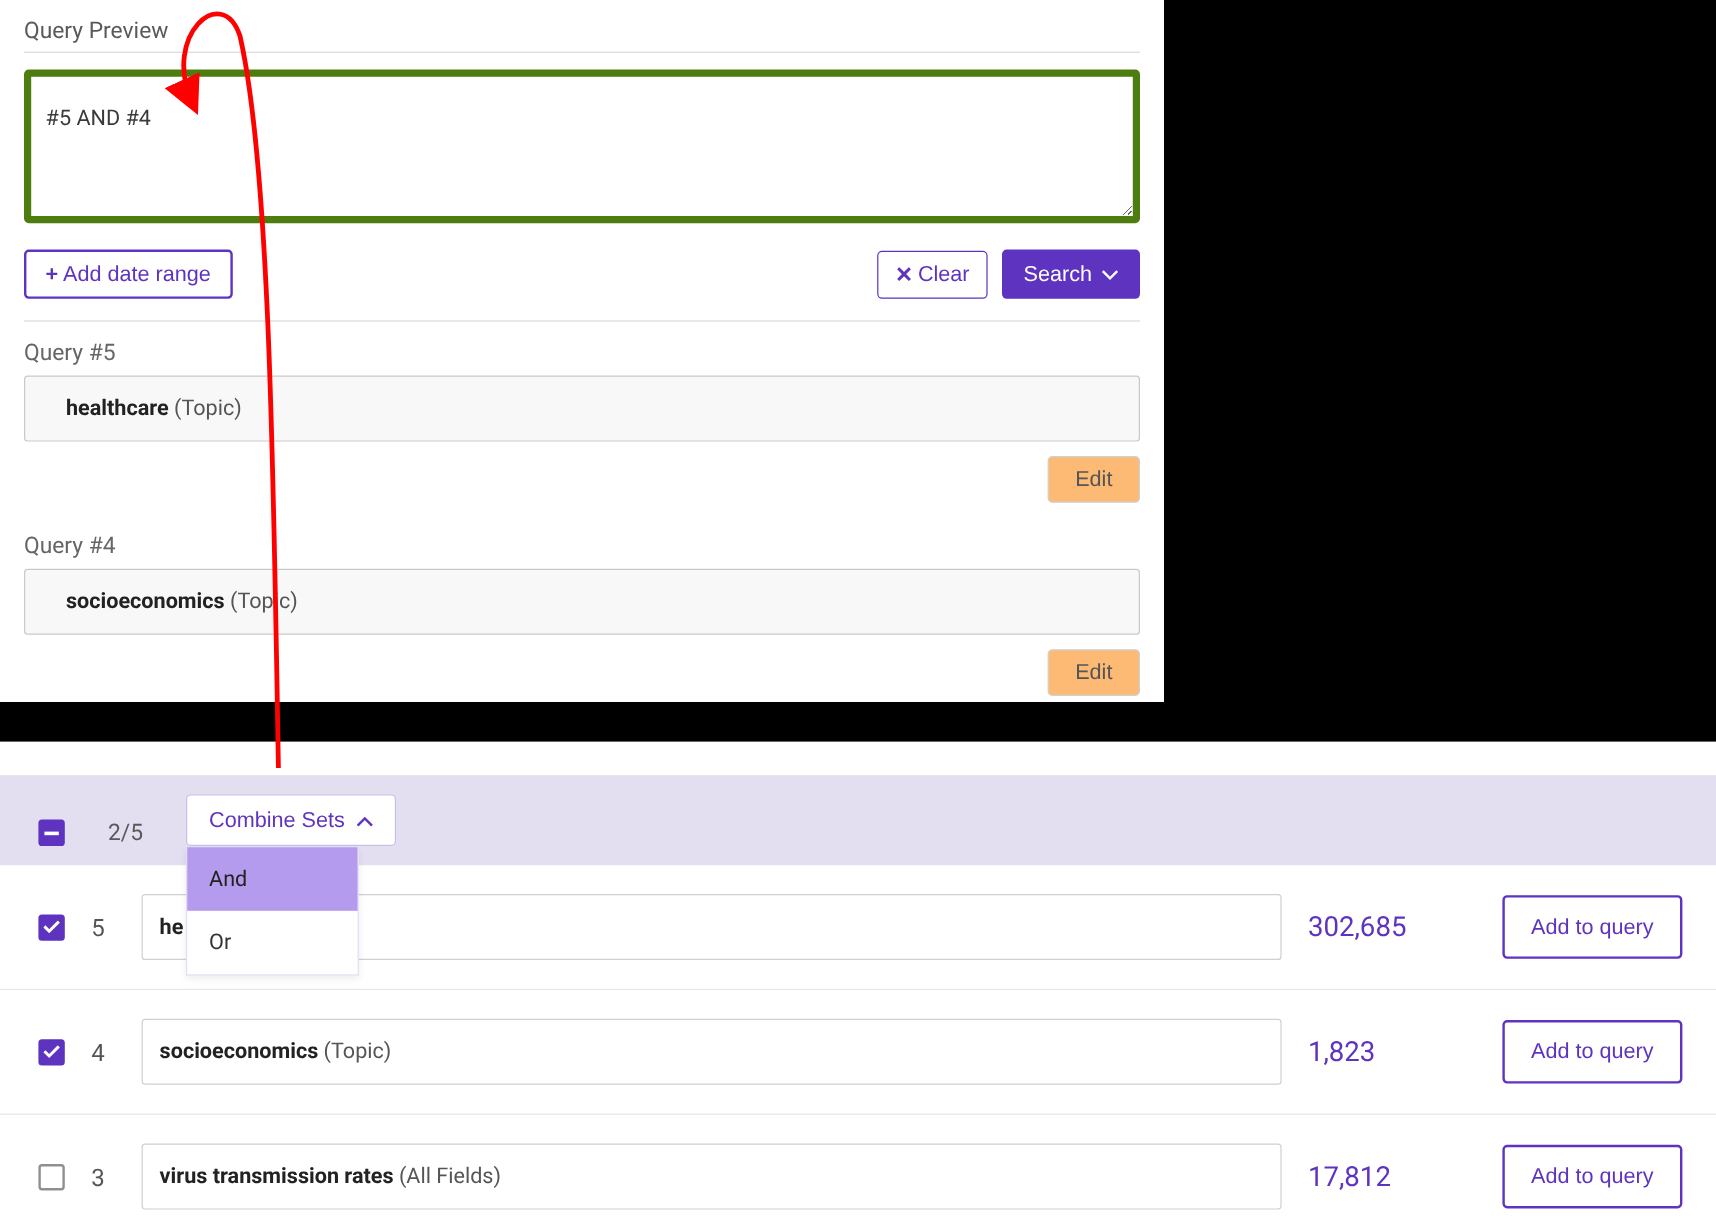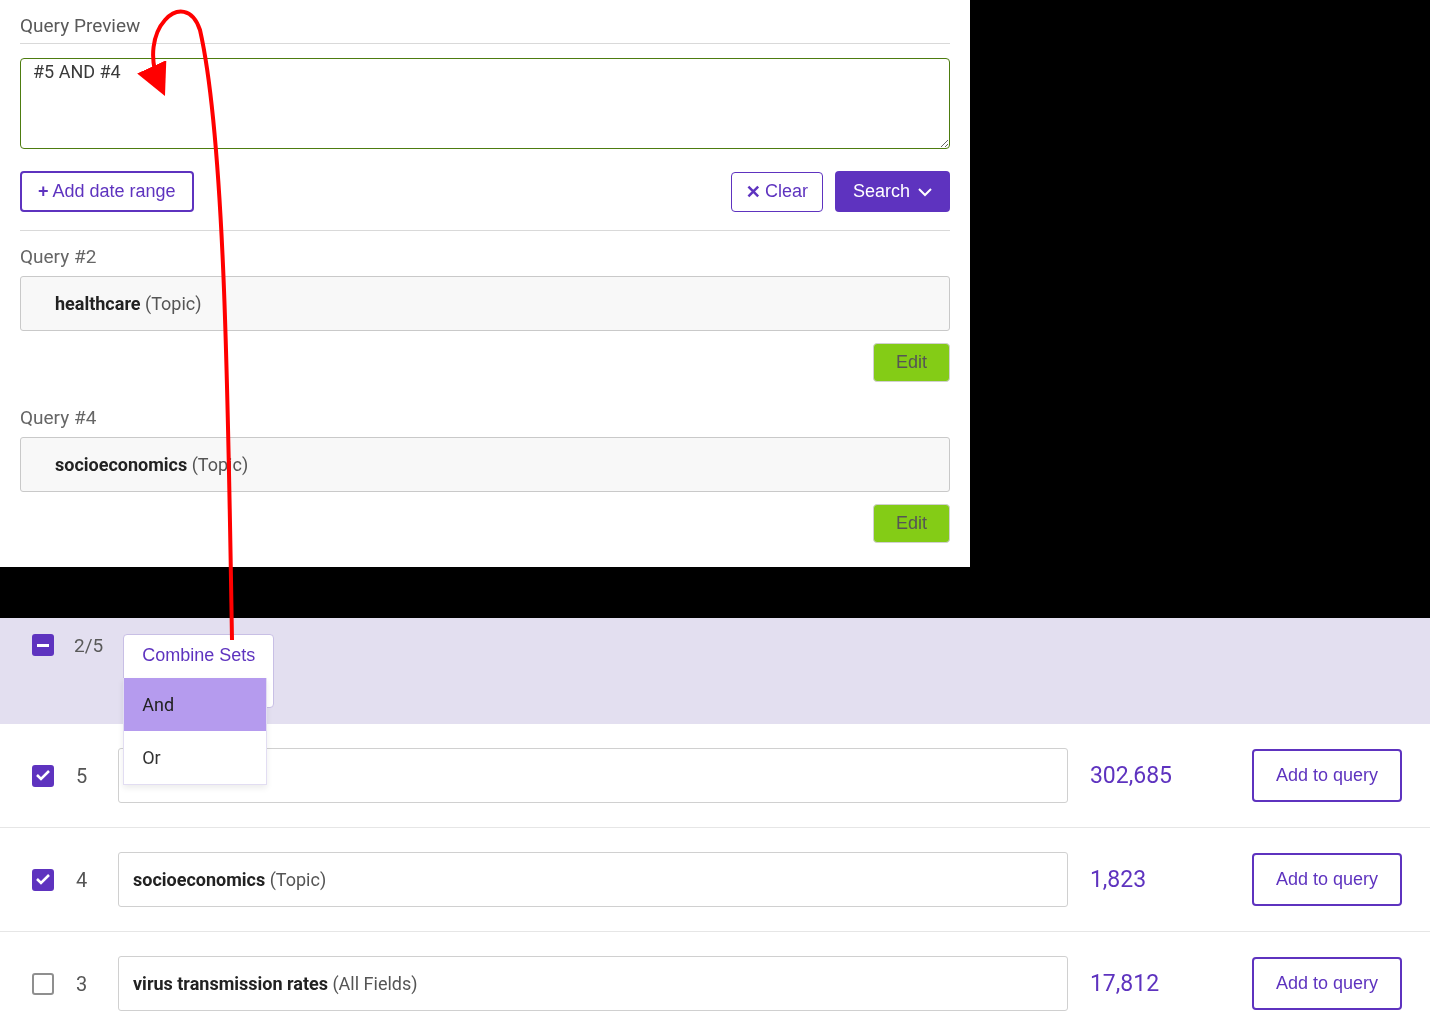--- a/index.html
+++ b/index.html
@@ -2,23 +2,23 @@
 <html><head>
 <meta charset="utf-8">
 <style>
   * { box-sizing: border-box; }
   html, body { margin: 0; padding: 0; font-family: -apple-system, BlinkMacSystemFont, "Segoe UI", Roboto, Arial, sans-serif; background: #000; }
   .canvas { width: 1430px; height: 1026px; position: relative; background: #000; }
   .top-area { position: absolute; top: 0; left: 0; width: 970px; background: #fff; padding: 14px 20px 24px 20px; }
   .sect-label { color: #5a5a5a; font-size: 19px; margin-bottom: 2px; }
   .hr { border: none; border-top: 1px solid #d9d9d9; margin: 6px 0 14px 0; }
   .qp-textarea {
-    width: 100%; height: 91px; resize: both;
-    border: 1px solid #4d7c0f; border-radius: 4px;
-    padding: 2px 12px; font-size: 18px; color: #3a3a3a;
+    width: 100%; height: 128px; resize: both;
+    border: 6px solid #4d7c0f; border-radius: 4px;
+    padding: 24px 12px; font-size: 18px; color: #3a3a3a;
     font-family: inherit;
   }
   .btn-row { display: flex; align-items: center; margin-top: 18px; }
   .btn-outline-purple {
     display: inline-flex; align-items: center; gap: 4px;
     border: 2px solid #5E33BF; color: #5E33BF; background: #fff;
     padding: 8px 16px; border-radius: 4px; font-size: 18px; cursor: pointer;
   }
   .btn-outline-purple-thin {
     display: inline-flex; align-items: center; gap: 4px;
@@ -35,44 +35,44 @@
   .query-block { margin-top: 24px; }
   .q-label { color: #666; font-size: 19px; margin-bottom: 8px; }
   .q-box {
     width: 100%; border: 1px solid #c9c9c9; background: #f8f8f8;
     padding: 16px 14px; border-radius: 3px; font-size: 18px; color: #333;
   }
   .q-box .term { font-weight: 700; color: #222; padding-left: 20px; }
   .q-box .scope { color: #555; }
   .q-actions { display: flex; justify-content: flex-end; margin-top: 12px; }
   .edit-btn {
-    border: 1px solid #d0d0d0; background: #84cc16; color: #555;
+    border: 1px solid #d0d0d0; background: #fdba74; color: #555;
     padding: 8px 22px; border-radius: 4px; font-size: 18px; cursor: pointer;
   }
 
   .black-strip { position: absolute; left: 0; top: 585px; width: 1430px; height: 33px; background: #000; }
 
   .bottom-area {
     position: absolute; top: 618px; left: 0; width: 1430px; background: #fff;
   }
   .toolbar {
-    display: flex; align-items: flex-start; gap: 20px;
-    background: #e3dff0; padding: 16px 28px 16px 32px;
+    display: flex; align-items: flex-end; gap: 36px;
+    background: #e3dff0; padding: 16px 28px 16px 32px; margin-top: 28px;
   }
   .indeterminate {
     width: 22px; height: 22px; border-radius: 3px; background: #5E33BF;
     display: inline-flex; align-items: center; justify-content: center;
   }
   .indeterminate .dash { width: 12px; height: 3px; background: #fff; }
   .counter { color: #595959; font-size: 19px; }
   .combine-wrap { position: relative; }
   .combine-btn {
     display: inline-flex; align-items: center; gap: 10px;
     background: #fff; border: 1px solid #c8bfe5; color: #5E33BF;
-    padding: 10px 18px; border-radius: 4px; font-size: 18px; cursor: pointer; flex-direction: column;
+    padding: 10px 18px; border-radius: 4px; font-size: 18px; cursor: pointer;
   }
   .chev-up-icon { display: inline-block; }
   .dropdown {
     position: absolute; top: 44px; left: 0; width: 144px;
     background: #fff; border: 1px solid #e2ddf2; border-top: none;
     box-shadow: 0 3px 6px rgba(0,0,0,.08);
     z-index: 10;
   }
   .dropdown .opt { padding: 16px 18px; font-size: 18px; color: #333; cursor: pointer; }
   .dropdown .opt.selected { background: #b59bee; color: #222; }
@@ -133,21 +133,21 @@
               <path d="M1 1l6 6 6-6" stroke="#fff" stroke-width="2" fill="none"></path>
             </svg>
         </span>
       </button>
     </div>
 
     <hr class="hr" style="margin-top:18px">
 
     
     <div class="query-block" style="margin-top:6px">
-      <div class="q-label">Query #2</div>
+      <div class="q-label">Query #5</div>
       <div class="q-box">
         <span class="term">healthcare</span>
         <span class="scope">(Topic)</span>
       </div>
       <div class="q-actions">
         <button class="edit-btn">Edit</button>
       </div>
     </div>
 
     

